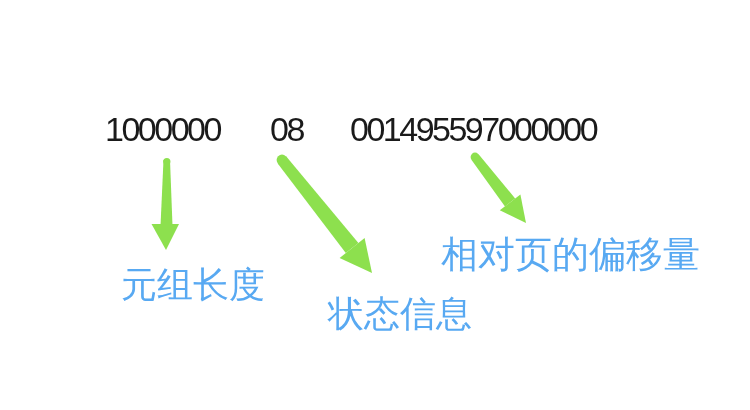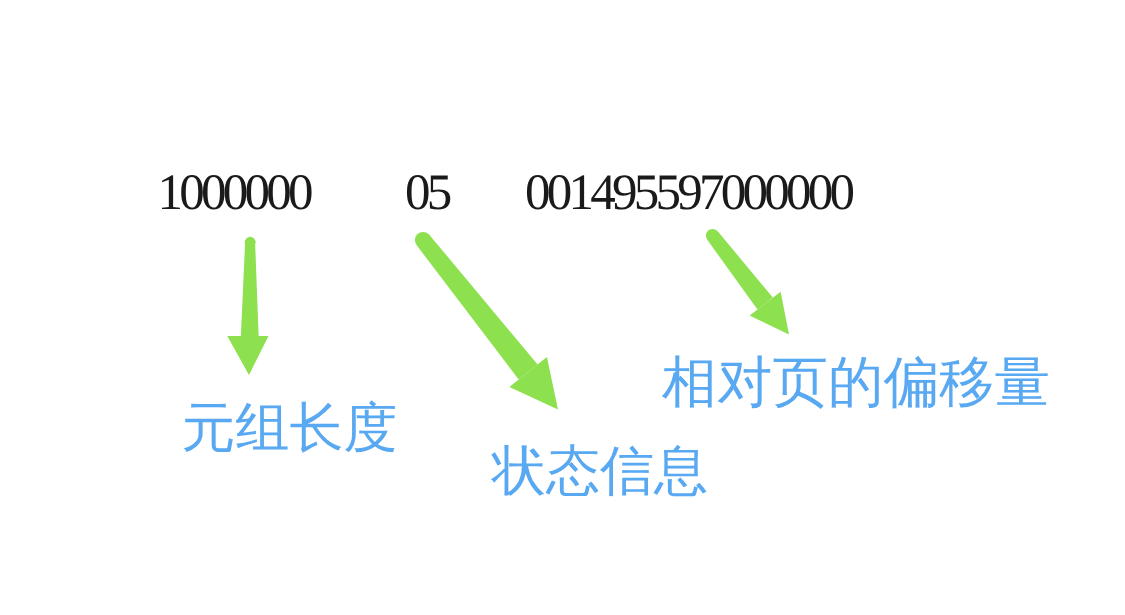--- a/index.html
+++ b/index.html
@@ -16,21 +16,21 @@
     overflow: hidden;
   }
   .bits {
     position: absolute;
     top: 109px;
     color: #1a1a1a;
     font-size: 34px;
     line-height: 40px;
     letter-spacing: -2.5px;
     white-space: nowrap;
-    font-family: Liberation Serif, serif;
+    font-family: Liberation Sans, sans-serif;
   }
   .bits-tuple-length { left: 105px; }
   .bits-status       { left: 270px; }
   .bits-offset       { left: 350px; }
   .cjk-label {
     position: absolute;
     color: #58a9f2;
     font-size: 36px;
     line-height: 42px;
     white-space: nowrap;
@@ -47,21 +47,21 @@
     height: 410px;
     pointer-events: none;
   }
 </style>
 </head>
 <body>
 
 <div class="canvas">
 
   <span class="bits bits-tuple-length">1000000</span>
-  <span class="bits bits-status">05</span>
+  <span class="bits bits-status">08</span>
   <span class="bits bits-offset">001495597000000</span>
 
   <svg class="arrow-layer" viewBox="0 0 750 410">
     <g>
       <circle cx="166.8" cy="161.5" r="3.6" fill="#8DE04E"></circle>
       <polygon points="163.5,160 170,160 172.5,226 160.5,226" fill="#8DE04E"></polygon>
       <polygon points="151.5,224 179,224 166,250" fill="#8DE04E"></polygon>
     </g>
     <g>
       <circle cx="282" cy="160" r="5.4" fill="#8DE04E"></circle>

